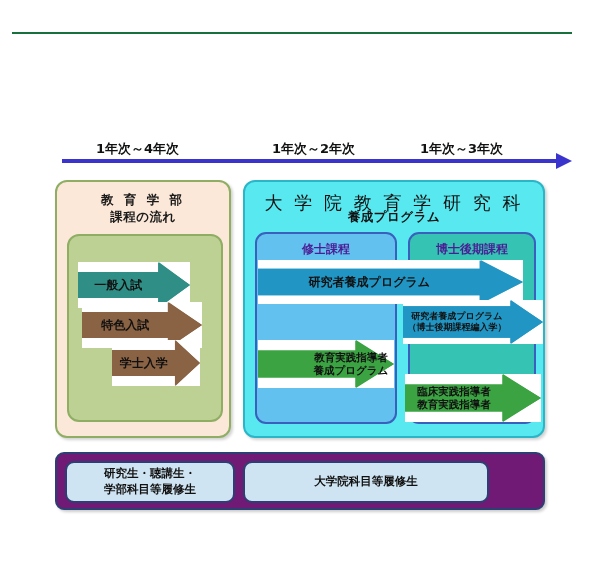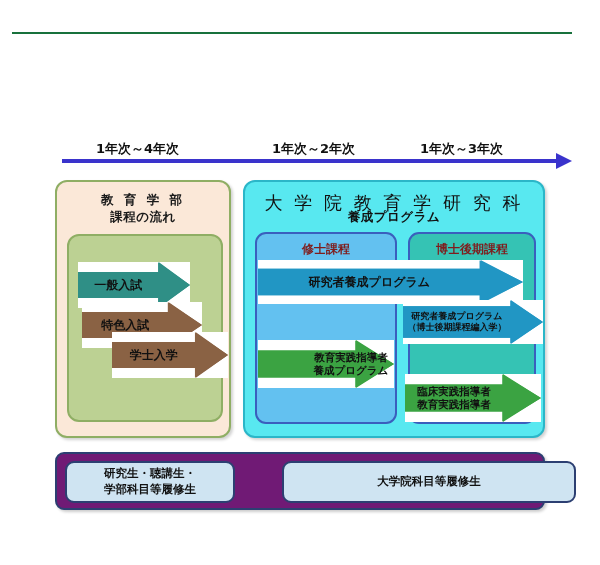--- a/index.html
+++ b/index.html
@@ -178,21 +178,21 @@
     background: #35c3b4;
   }
   .course-title {
     position: absolute;
     left: 0;
     top: 7px;
     width: 100%;
     text-align: center;
     font-size: 12px;
     font-weight: bold;
-    color: #7f1d1d;
+    color: #4c1d95;
   }
 
   
   .arrow {
     position: absolute;
     box-sizing: border-box;
     display: flex;
     align-items: center;
     justify-content: center;
     text-align: center;
@@ -238,21 +238,21 @@
   #arrow-ippan .arrow-outer { inset: 0; background: #2f8f86; }
   #arrow-ippan .arrow-text { font-size: 12px; }
 
   #arrow-tokushoku {
     left: 82px; top: 302px; width: 120px; height: 46px;
   }
   #arrow-tokushoku .arrow-outer { inset: 0; background: #8a6244; }
   #arrow-tokushoku .arrow-text { font-size: 12px; }
 
   #arrow-gakushi {
-    left: 112px; top: 332px; width: 116px; height: 46px;
+    left: 112px; top: 340px; width: 88px; height: 46px;
   }
   #arrow-gakushi .arrow-outer { inset: 0; background: #8a6244; }
   #arrow-gakushi .arrow-text { font-size: 12px; }
 
   
   #arrow-kenkyusha {
     left: 258px; top: 260px; width: 265px; height: 44px;
     z-index: 6;
   }
   #arrow-kenkyusha .arrow-outer { inset: 0; background: #2196c4; }
@@ -308,21 +308,21 @@
     align-items: center;
     justify-content: center;
     text-align: center;
     font-size: 11.5px;
     font-weight: bold;
     color: #111111;
     line-height: 1.35;
     white-space: pre-line;
   }
   #bottom-box-0 { left: 8px; width: 170px; }
-  #bottom-box-1 { left: 186px; width: 294px; margin-left: 39px; }
+  #bottom-box-1 { left: 186px; width: 246px; }
 </style>
 </head>
 <body>
 
 <div id="title-block">
   <div id="title-rule"></div>
 </div>
 
 <div id="timeline">
   <div class="tl-label" id="tl-label-0">1年次～4年次</div>

